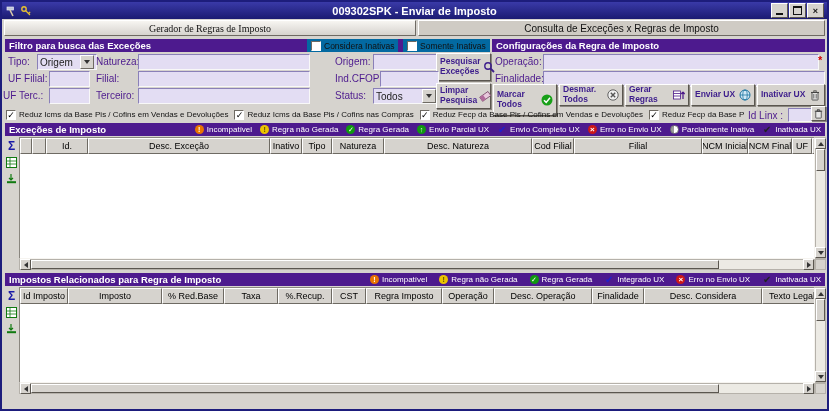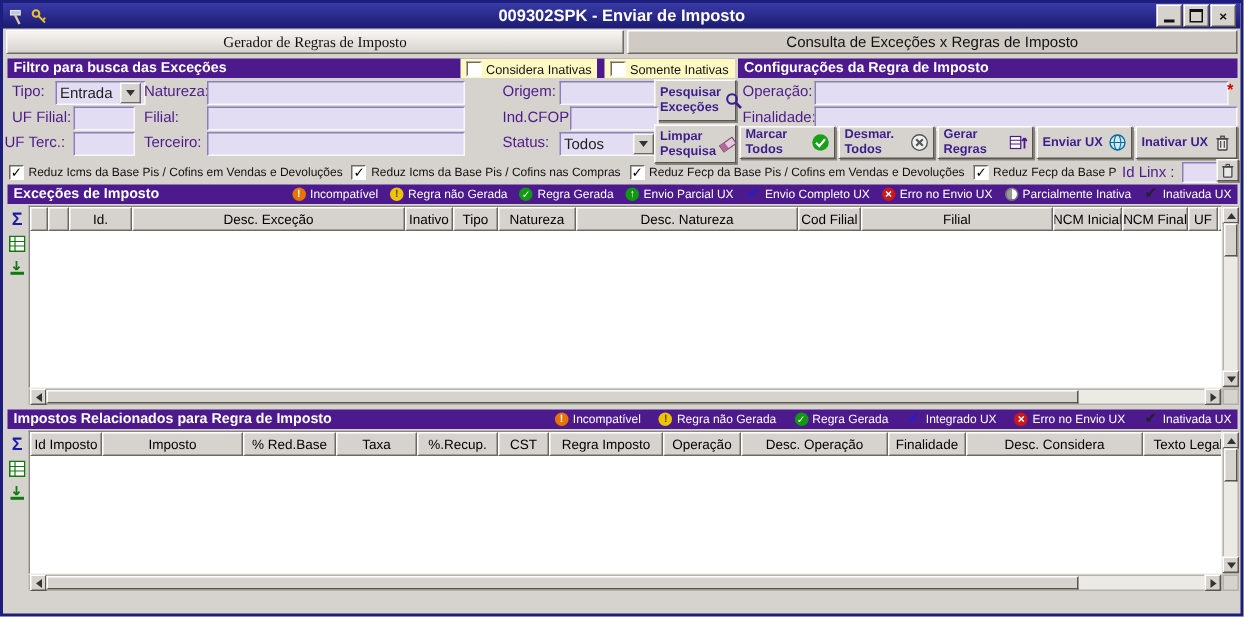--- a/index.html
+++ b/index.html
@@ -17,21 +17,21 @@
   .glyph-min{width:7px;height:2px;background:#111;margin-top:7px;}
   .glyph-max{width:7px;height:6px;border:1px solid #111;border-top-width:2px;}
   
   .tab{position:absolute;top:18px;height:16px;line-height:15px;text-align:center;font-size:10px;color:#111;
     border:1px solid;border-color:#fff #6e6a63 #6e6a63 #fff;box-sizing:border-box;overflow:hidden;white-space:nowrap;}
   .tab-active{background:linear-gradient(#f7f5f1,#d6d3ce);font-family:Liberation Serif, serif;}
   .tab-inactive{background:#cfcbc4;}
   
   .shdr{position:absolute;height:13px;background:#4d1a8e;color:#fff;font-size:9.5px;font-weight:bold;
     display:flex;align-items:center;padding:0 4px;box-sizing:border-box;}
-  .chip{position:absolute;top:0;height:13px;background:#fef9c3;display:flex;align-items:center;gap:3px;
+  .chip{position:absolute;top:0;height:13px;background:#0369a1;display:flex;align-items:center;gap:3px;
     padding:0 4px;font-size:8.5px;color:#111;font-weight:normal;white-space:nowrap;}
   
   .lbl{position:absolute;color:#4d1a8e;font-size:10px;white-space:nowrap;}
   .inp{position:absolute;background:#e3ddf3;border:1px solid;border-color:#8a80b8 #f8f8f8 #f8f8f8 #8a80b8;
     height:14px;font-size:10px;color:#222;padding:0 2px;display:flex;align-items:center;box-sizing:content-box;overflow:hidden;}
   .sel-arrow{margin-left:auto;width:12px;height:12px;background:#d6d3ce;border:1px solid;
     border-color:#fff #6e6a63 #6e6a63 #fff;display:flex;align-items:center;justify-content:center;flex-shrink:0;}
   .btn{position:absolute;background:#d6d3ce;border:1px solid;border-color:#fff #5a564f #5a564f #fff;
     box-shadow:1px 1px 0 #8a867f;color:#3d1d8c;font-weight:bold;font-size:8.5px;display:flex;align-items:center;
     gap:2px;padding:1px 3px;box-sizing:border-box;text-align:left;cursor:default;justify-content:space-between;}
@@ -126,21 +126,21 @@
       <span>Somente Inativas</span>
     </span>
   </div>
 
   <div class="shdr" style="left:490px;top:37px;width:333px;">
     <span>Configurações da Regra de Imposto</span>
   </div>
 
   <span class="lbl" style="left:6px;top:54px;">Tipo:</span>
   <div class="inp" style="left:35px;top:52px;width:54px;">
-    <span>Entrada</span>
+    <span>Origem</span>
     <span class="sel-arrow">
         <span class="tri tri-d"></span>
       </span>
   </div>
   <span class="lbl" style="left:94px;top:54px;">Natureza:</span>
   <div class="inp" style="left:136px;top:52px;width:166px;"></div>
   <span class="lbl" style="left:333px;top:54px;">Origem:</span>
   <div class="inp" style="left:371px;top:52px;width:60px;"></div>
   <div class="btn" style="left:434px;top:51px;width:55px;height:28px;">
     <span class="btxt">Pesquisar Exceções</span>
@@ -181,21 +181,21 @@
         </svg>
       </span>
   </div>
 
   <span class="lbl" style="left:493px;top:54px;">Operação:</span>
   <div class="inp" style="left:541px;top:52px;width:270px;"></div>
   <span class="req" style="left:816px;top:52px;">*</span>
   <span class="lbl" style="left:493px;top:71px;">Finalidade:</span>
   <div class="inp" style="left:541px;top:69px;width:276px;"></div>
 
-  <div class="btn" style="left:491px;top:82px;width:64px;height:22px;">
+  <div class="btn" style="left:491px;top:82px;width:64px;height:32px;">
     <span class="btxt">Marcar Todos</span>
     <span class="bicon">
         <svg width="12" height="12" viewBox="0 0 12 12">
           <circle cx="6" cy="6" r="5.5" fill="#18a018"></circle>
           <path d="M3 6.2 L5.2 8.4 L9 3.8" fill="none" stroke="#fff" stroke-width="1.5"></path>
         </svg>
       </span>
   </div>
   <div class="btn" style="left:557px;top:82px;width:64px;height:22px;">
     <span class="btxt">Desmar. Todos</span>

